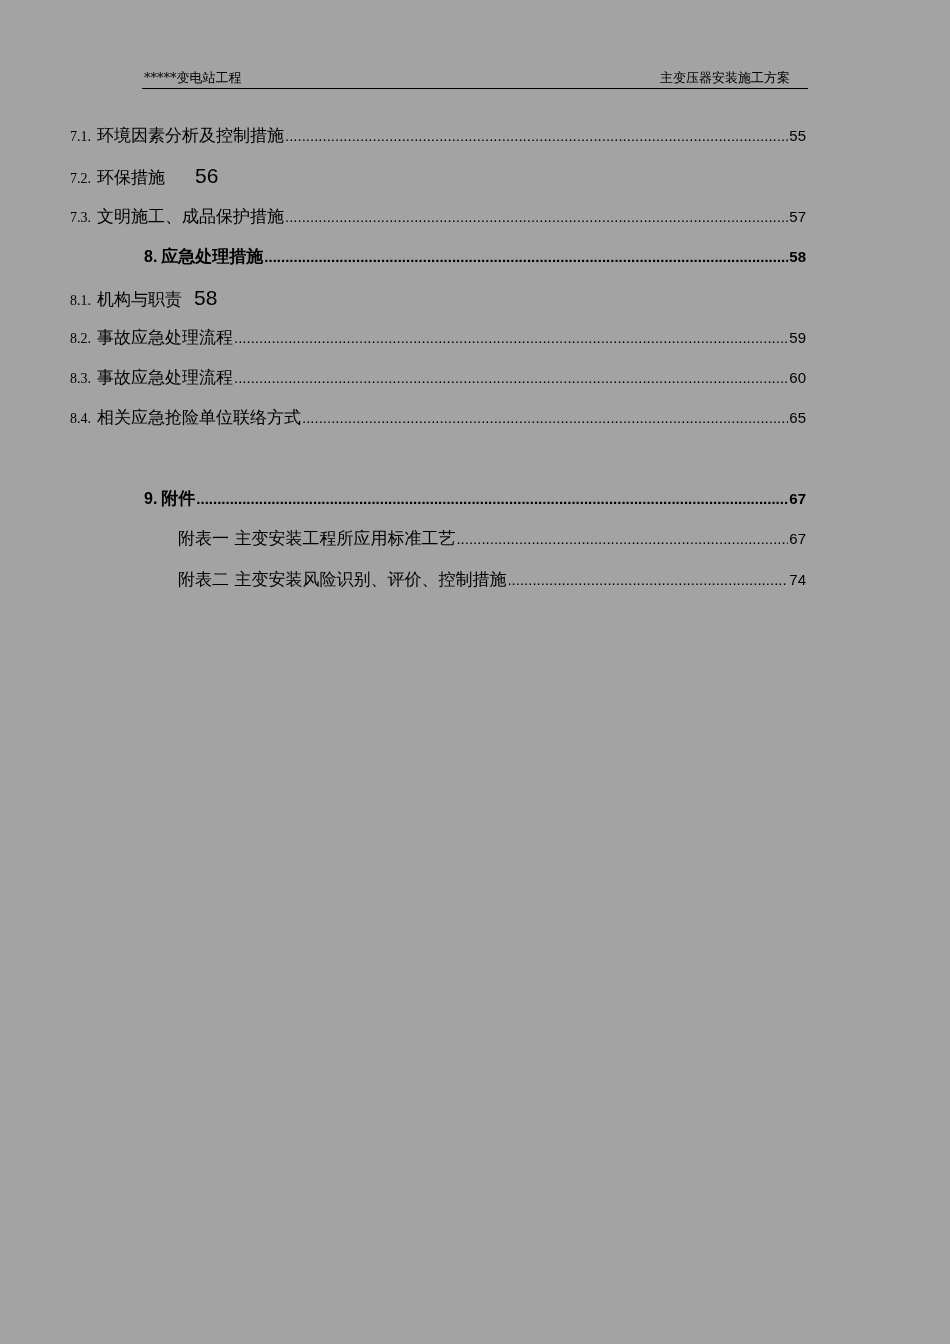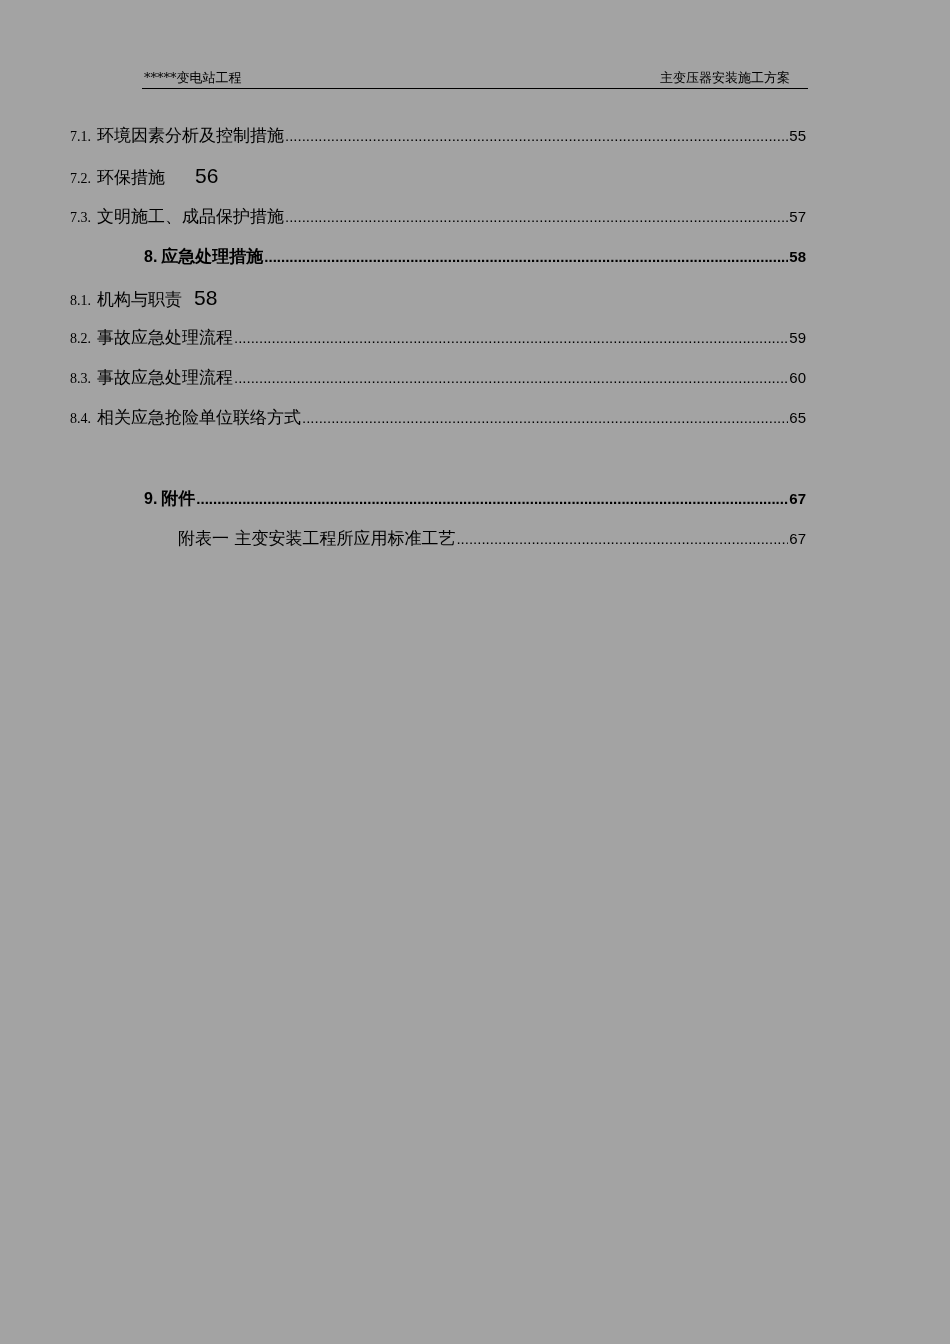--- a/index.html
+++ b/index.html
@@ -160,14 +160,19 @@
     <span class="toc-dots"></span>
     <span class="toc-page">67</span>
   </div>
 
   <div class="toc-line" style="left:178px; top:527px; width:628px;justify-content:center;">
     <span class="toc-title">附表一 主变安装工程所应用标准工艺</span>
     <span class="toc-dots"></span>
     <span class="toc-page">67</span>
   </div>
 
+  <div class="toc-line" style="left:178px; top:568px; width:628px;">
+    <span class="toc-title">附表二 主变安装风险识别、评价、控制措施</span>
+    <span class="toc-dots"></span>
+    <span class="toc-page">74</span>
+  </div>
 
 </div>
 
 </body></html>

